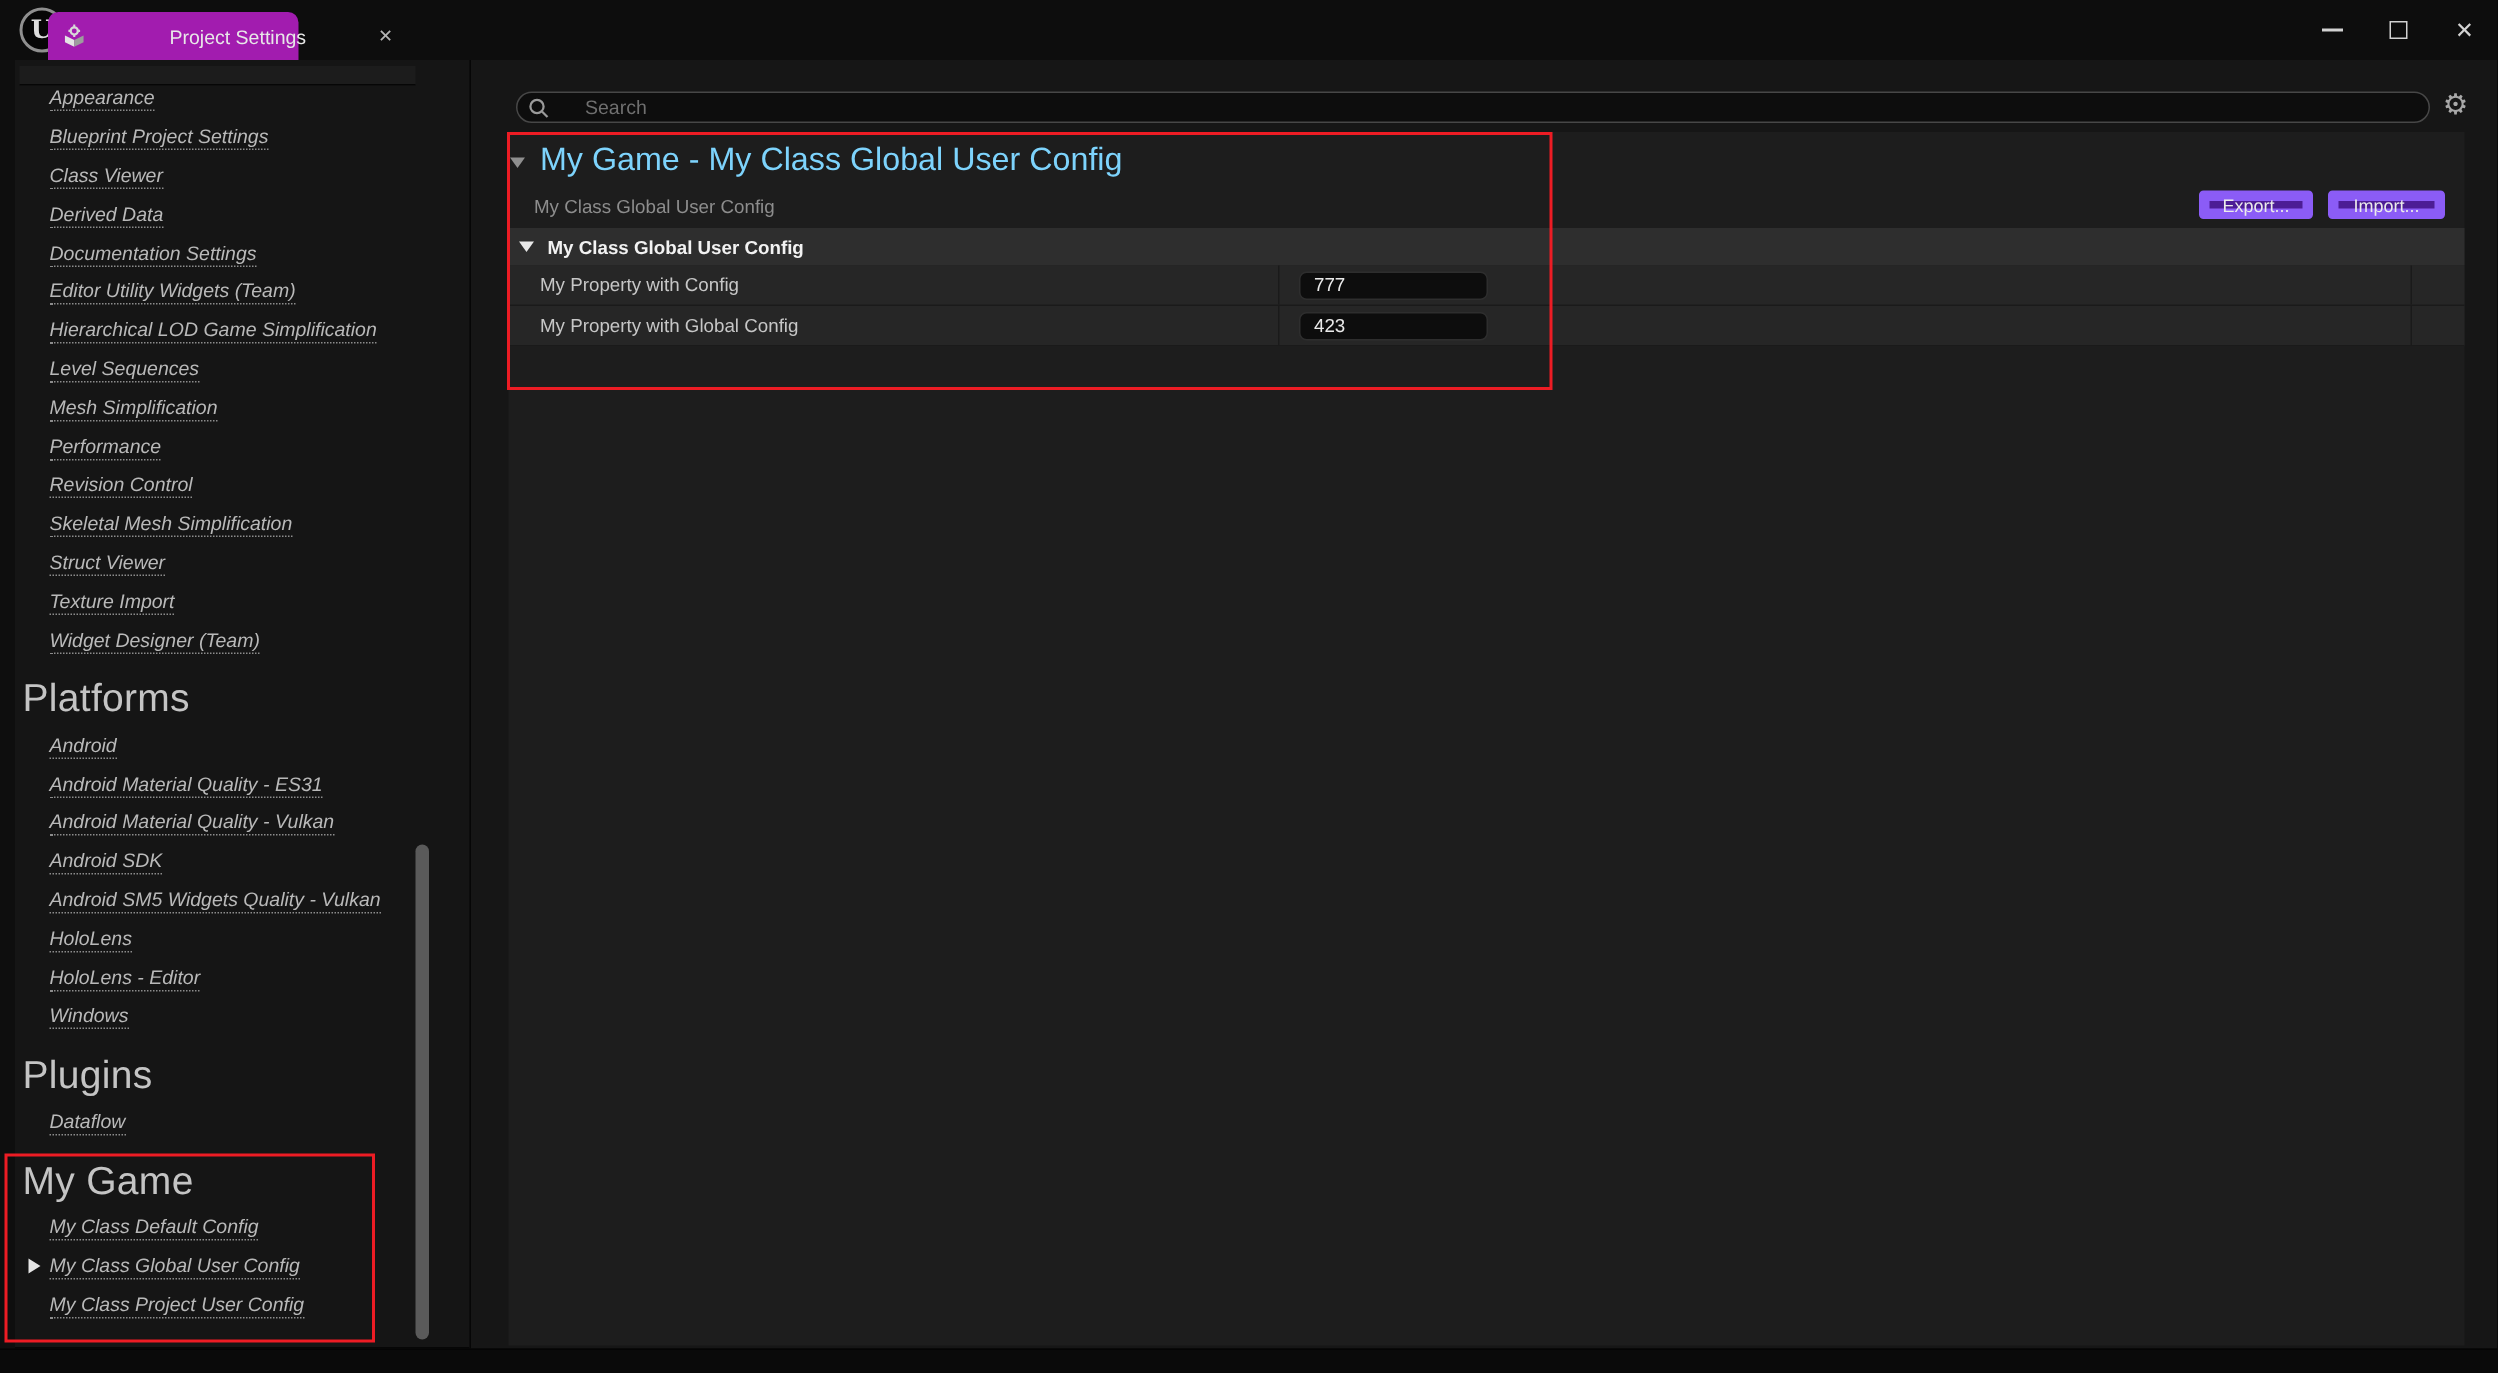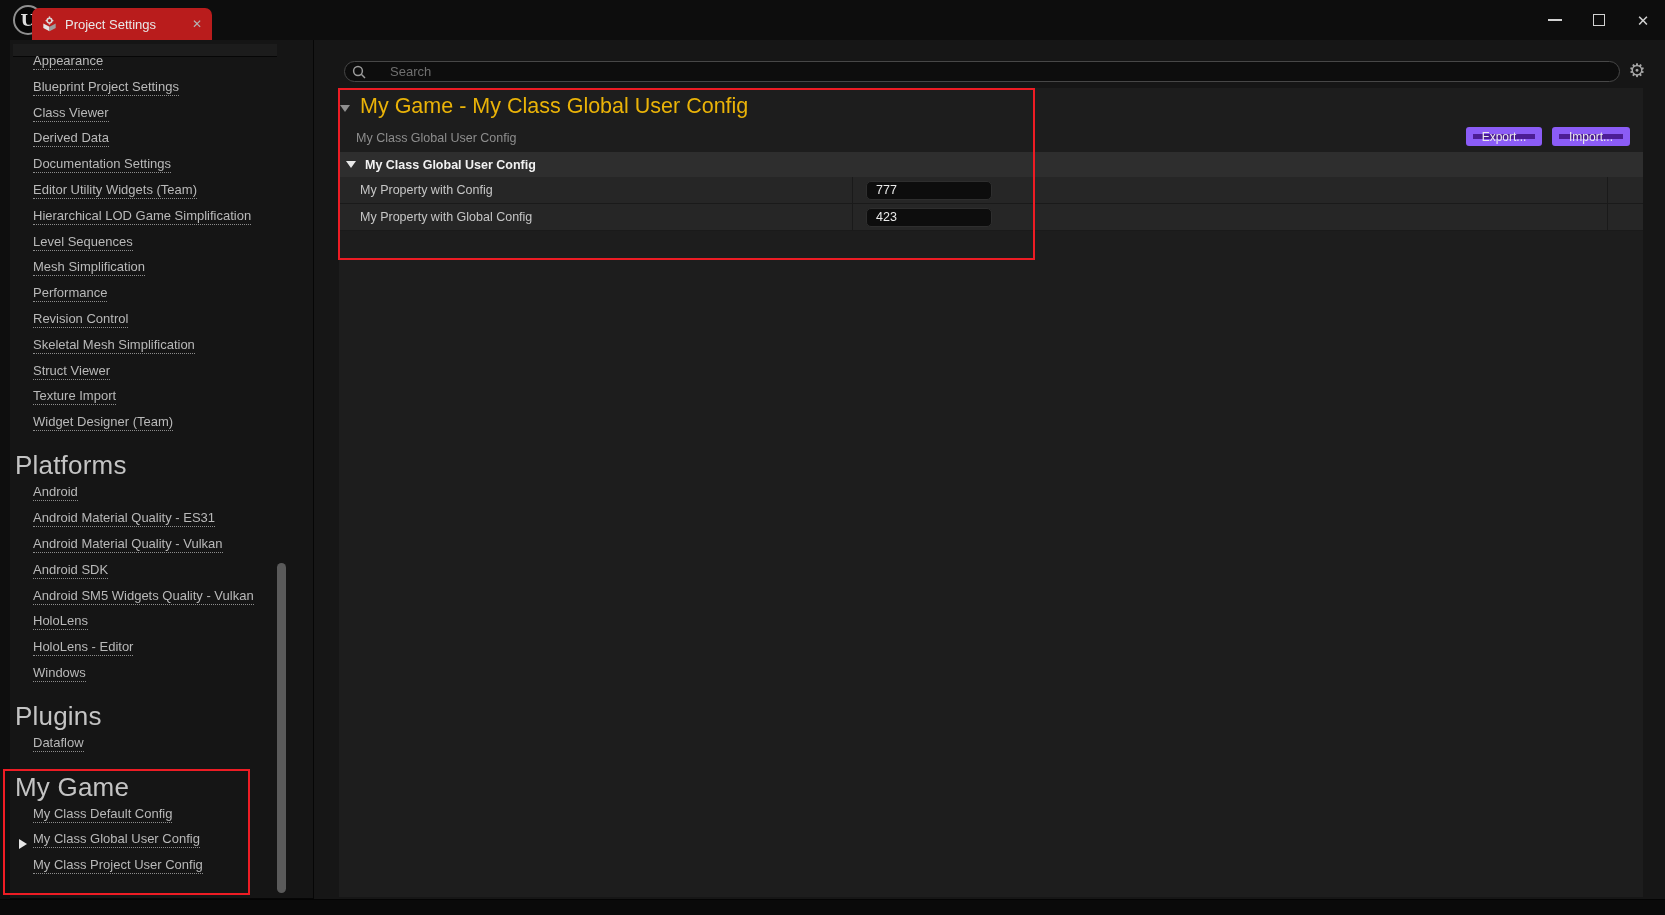--- a/index.html
+++ b/index.html
@@ -5,37 +5,37 @@
   html,body{margin:0;padding:0;background:#050505;}
   *{box-sizing:border-box;}
   .window{position:relative;width:1665px;height:915px;background:#0e0e0e;overflow:hidden;
           font-family:"Liberation Sans",sans-serif;-webkit-font-smoothing:antialiased;}
 
   
   .titlebar{position:absolute;left:0;top:0;width:1665px;height:40px;background:#0d0d0d;}
   .ue-logo{position:absolute;left:13px;top:5px;width:30px;height:30px;border:2px solid #8f8f8f;
            border-radius:50%;background:#060606;display:flex;align-items:center;justify-content:center;
            color:#dcdcdc;font-family:"DejaVu Serif",serif;font-size:17px;font-weight:bold;}
-  .tab{position:absolute;left:32px;top:8px;width:180px;height:32px;background:#b91c1c;
-       border-radius:7px 7px 0 0;display:flex;align-items:center;}
+  .tab{position:absolute;left:32px;top:8px;width:167px;height:32px;background:#a21caf;
+       border-radius:7px 7px 0 0;display:flex;align-items:center;gap:48px;}
   .tab-icon{margin-left:9px;width:17px;height:17px;flex:0 0 auto;}
   .tab-label{margin-left:7px;color:#e8e8e8;font-size:13px;white-space:nowrap;}
   .tab-close{margin-left:auto;margin-right:10px;color:#b4b4b4;font-size:12px;line-height:1;cursor:default;}
   .win-controls{position:absolute;right:0;top:0;height:40px;display:flex;align-items:center;}
   .wc{width:44px;height:40px;display:flex;align-items:center;justify-content:center;color:#d2d2d2;}
   .wc-min-bar{width:14px;height:2px;background:#d2d2d2;}
   .wc-max-box{width:12px;height:12px;border:1.5px solid #d2d2d2;}
   .wc-close-x{font-size:15px;line-height:1;}
 
   
   .sidebar{position:absolute;left:10px;top:40px;width:303px;height:859px;background:#151515;}
   .side-top-strip{position:absolute;left:3px;top:4px;width:264px;height:13px;background:#1c1c1c;
                   border-bottom:1px solid #060606;}
   .side-flow{position:absolute;left:0;top:13px;width:100%;}
-  .side-li{position:relative;height:25.8px;display:flex;align-items:flex-start;padding-left:23px;}
+  .side-li{position:relative;height:25.8px;display:flex;align-items:center;padding-left:23px;font-style:italic;}
   .side-link{color:#b9b9b9;font-size:13px;border-bottom:1px dotted #8c8c8c;padding-bottom:1px;
              white-space:nowrap;cursor:default;}
   .side-header{height:37px;margin-top:7.5px;display:flex;align-items:center;padding-left:5px;
                color:#c4c4c4;font-size:26px;letter-spacing:.2px;}
   .expander{position:absolute;left:9px;top:50%;margin-top:-5px;width:0;height:0;
             border-left:8px solid #e6e6e6;border-top:5px solid transparent;border-bottom:5px solid transparent;}
   .side-scrollbar{position:absolute;left:267px;top:523px;width:9px;height:330px;background:#5a5a5a;border-radius:4.5px;}
   .side-bottom-line{position:absolute;left:0;bottom:0;width:100%;border-bottom:1px solid #060606;}
 
   
@@ -48,21 +48,21 @@
   .search-glyph{margin-left:7px;width:14px;height:14px;flex:0 0 auto;}
   .search-input{flex:1;background:transparent;border:none;outline:none;color:#cfcfcf;font-size:13px;
                 margin-left:22px;font-family:"Liberation Sans",sans-serif;}
   .search-input::placeholder{color:#6f6f6f;opacity:1;}
   .gear{position:absolute;left:1626px;top:59px;width:22px;height:22px;color:#a8a8a8;font-size:19px;
         display:flex;align-items:center;justify-content:center;font-family:"DejaVu Sans",sans-serif;}
 
   .caret-down{width:0;height:0;border-top:7px solid #8f8f8f;border-left:5px solid transparent;
               border-right:5px solid transparent;}
   .head-caret{position:absolute;left:340px;top:105px;}
-  .page-title{position:absolute;left:360px;top:94px;color:#eab308;font-size:21.5px;white-space:nowrap;}
+  .page-title{position:absolute;left:360px;top:94px;color:#7dd3fc;font-size:21.5px;white-space:nowrap;}
   .page-subtitle{position:absolute;left:356px;top:131px;color:#8d8d8d;font-size:12.5px;}
 
   .btn{position:absolute;top:127px;height:19px;background:#4c1d95;border:7px solid #8b5cf6;border-radius:3px;
        color:#ebebeb;font-size:12px;display:flex;align-items:center;justify-content:center;padding:0 10px;}
   .btn-export{left:1466px;width:76px;}
   .btn-import{left:1552px;width:78px;}
 
   .section-bar{position:absolute;left:339px;top:152px;width:1304px;height:25px;background:#2e2e2e;
                display:flex;align-items:center;}
   .section-caret{margin-left:7px;width:0;height:0;border-top:7px solid #e8e8e8;

